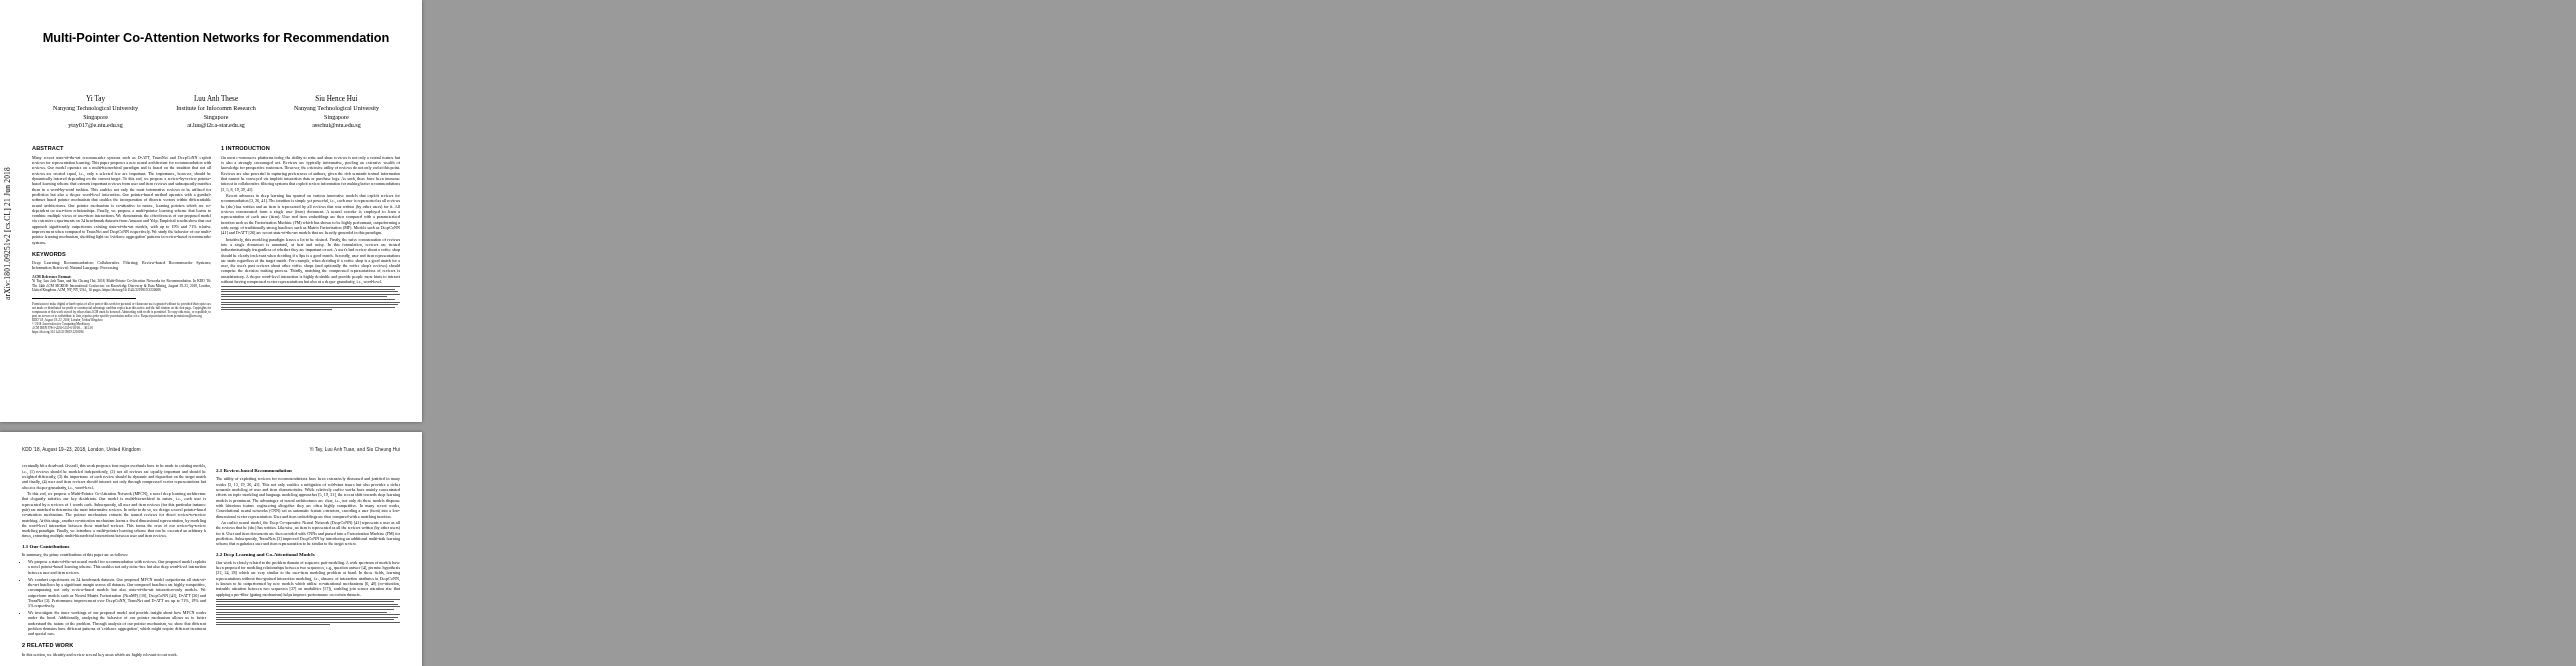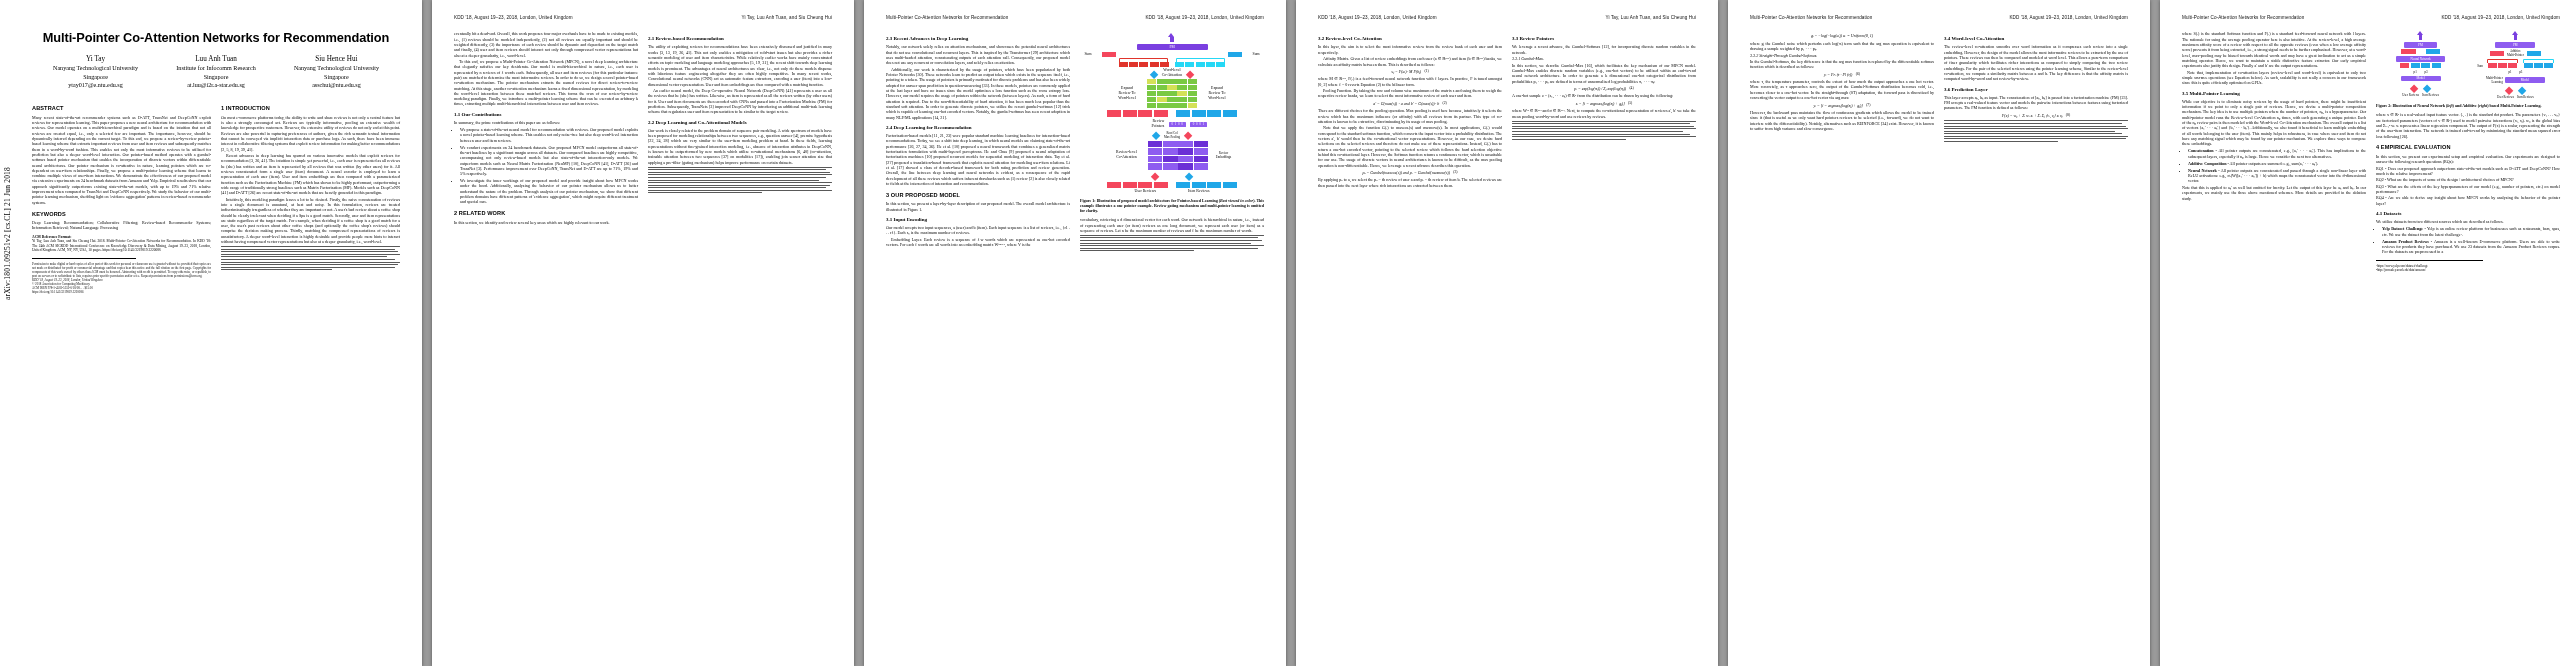--- a/index.html
+++ b/index.html
@@ -1,37 +1,37 @@
 <!DOCTYPE html>
 <html style="font-size:9px"><head>
 <meta charset="utf-8">
 <title>Multi-Pointer Co-Attention Networks for Recommendation</title>
 <style>
   html,body{margin:0;padding:0;background:#8a8a8a;}
   body{font-family:"Liberation Serif",serif;}
   .viewer{width:2576px;height:667px;background:#9a9a9a;display:flex;align-items:flex-start;
-          gap:10px;padding:0;overflow:hidden;box-sizing:border-box;}
+          gap:10px;padding:0;overflow:hidden;box-sizing:border-box;flex-direction:column;}
   .page{background:#ffffff;width:422px;height:667px;flex:0 0 422px;box-sizing:border-box;
         padding:14.5px 22px 10px 22px;position:relative;overflow:hidden;
         box-shadow:0 0 3.3px rgba(0,0,0,.45);}
   .page.first{padding-left:32px;}
   
   .arxiv-stamp{position:absolute;left:3.3px;top:167px;writing-mode:vertical-rl;
      transform:rotate(180deg);font-family:"Liberation Serif",serif;font-size:7.5px;
      letter-spacing:0.2px;color:#000;white-space:nowrap;}
   
   .runhead{display:flex;justify-content:space-between;align-items:baseline;
      font-family:"Liberation Sans",sans-serif;font-size:4.6px;color:#111;
      letter-spacing:0.1px;height:7.8px;margin-bottom:9px;}
   .runhead .l,.runhead .r{white-space:nowrap;}
   
   .title{font-family:"Liberation Sans",sans-serif;font-weight:bold;font-size:12.8px;
      text-align:center;line-height:1.12;margin:16.7px 0 9px 0;letter-spacing:-0.1px;}
   .authors{display:flex;justify-content:space-between;text-align:center;margin:0 3.3px 10px 3.3px;}
-  .author{flex:1;font-size:6.1px;line-height:1.38;}
+  .author{flex:1;font-size:6.1px;line-height:1.38;margin-top:40px;}
   .author .nm{font-size:7.2px;}
   
   .cols{display:flex;gap:10px;}
   .col{flex:1 1 0;min-width:0;font-size:4.1px;line-height:1.3;text-align:justify;
        hyphens:auto;color:#000;}
   h2.sec{font-family:"Liberation Sans",sans-serif;font-weight:bold;font-size:5.6px;
      margin:5.6px 0 2.2px 0;letter-spacing:0.1px;}
   h3.sub{font-family:"Liberation Serif",serif;font-weight:bold;font-size:5px;
      margin:5px 0 1.7px 0;}
   .col p{margin:0 0 1.1px 0;text-indent:5px;}
@@ -104,21 +104,21 @@
     <h1 class="title">Multi-Pointer Co-Attention Networks for Recommendation</h1>
 
     <div class="authors">
       <div class="author">
         <div class="nm">Yi Tay</div>
         <div>Nanyang Technological University</div>
         <div>Singapore</div>
         <div>ytay017@e.ntu.edu.sg</div>
       </div>
       <div class="author">
-        <div class="nm">Luu Anh Tuan</div>
+        <div class="nm">Luu Anh These</div>
         <div>Institute for Infocomm Research</div>
         <div>Singapore</div>
         <div>at.luu@i2r.a-star.edu.sg</div>
       </div>
       <div class="author">
         <div class="nm">Siu Hence Hui</div>
         <div>Nanyang Technological University</div>
         <div>Singapore</div>
         <div>asschui@ntu.edu.sg</div>
       </div>

